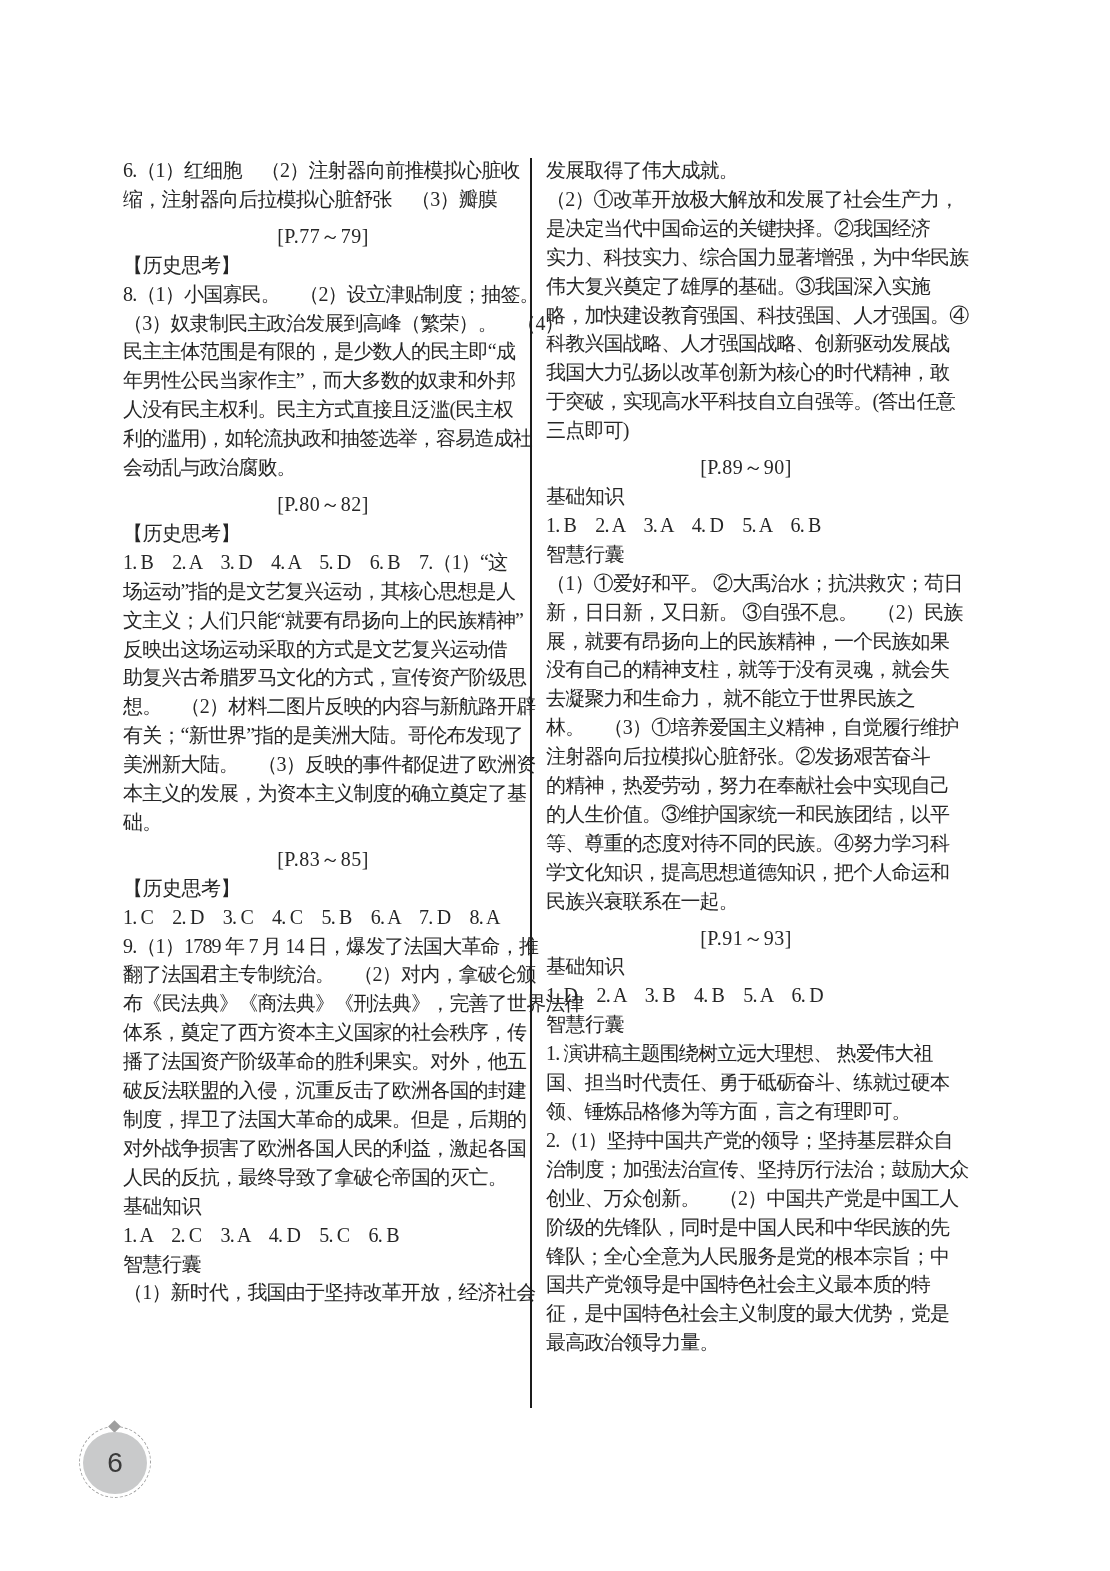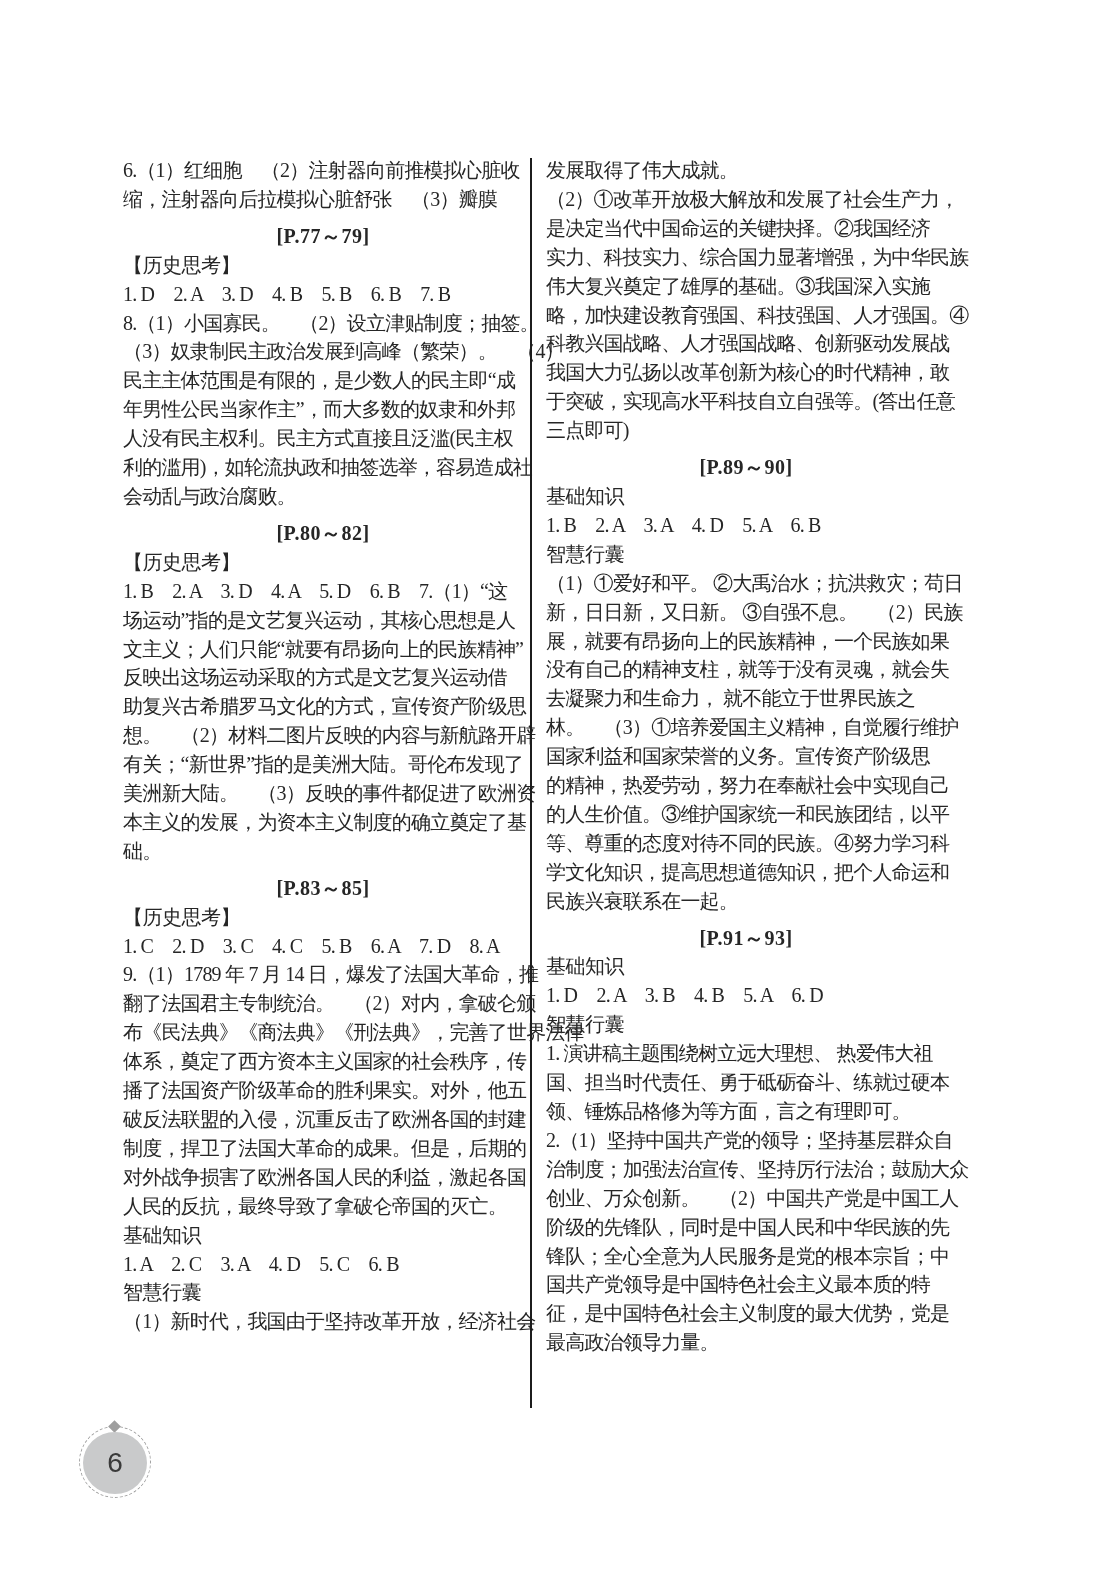--- a/index.html
+++ b/index.html
@@ -30,21 +30,21 @@
   }
   .heading {
     font-family:"Liberation Sans", sans-serif;
     font-weight:normal;
     font-size:20px;
     line-height:28.9px;
     letter-spacing:-0.5px;
     white-space:nowrap;
   }
   .pageref {
-    font-weight:bold;
+    font-weight:normal;
     font-size:20px;
     line-height:28.9px;
     text-align:center;
     margin-top:8px;
     letter-spacing:0.5px;
   }
   .divider {
     position:absolute;
     left:530px; top:158px;
     width:2px; height:1250px;
@@ -81,21 +81,20 @@
 </style>
 </head>
 <body>
 
 <div class="page">
   <div class="col col-left" id="left-col">
       <div class="line">6.（1）红细胞　（2）注射器向前推模拟心脏收</div>
       <div class="line">缩，注射器向后拉模拟心脏舒张　（3）瓣膜</div>
       <div class="pageref">[P.77～79]</div>
       <div class="heading">【历史思考】</div>
-      <div class="line">1. D　2. A　3. D　4. B　5. B　6. B　7. B</div>
       <div class="line">8.（1）小国寡民。　（2）设立津贴制度；抽签。</div>
       <div class="line">（3）奴隶制民主政治发展到高峰（繁荣）。　（4）</div>
       <div class="line">民主主体范围是有限的，是少数人的民主即“成</div>
       <div class="line">年男性公民当家作主”，而大多数的奴隶和外邦</div>
       <div class="line">人没有民主权利。民主方式直接且泛滥(民主权</div>
       <div class="line">利的滥用)，如轮流执政和抽签选举，容易造成社</div>
       <div class="line">会动乱与政治腐败。</div>
       <div class="pageref">[P.80～82]</div>
       <div class="heading">【历史思考】</div>
       <div class="line">1. B　2. A　3. D　4. A　5. D　6. B　7.（1）“这</div>
@@ -140,21 +139,21 @@
       <div class="pageref">[P.89～90]</div>
       <div class="heading">基础知识</div>
       <div class="line">1. B　2. A　3. A　4. D　5. A　6. B</div>
       <div class="heading">智慧行囊</div>
       <div class="line">（1）①爱好和平。 ②大禹治水；抗洪救灾；苟日</div>
       <div class="line">新，日日新，又日新。 ③自强不息。　（2）民族</div>
       <div class="line">展，就要有昂扬向上的民族精神，一个民族如果</div>
       <div class="line">没有自己的精神支柱，就等于没有灵魂，就会失</div>
       <div class="line">去凝聚力和生命力， 就不能立于世界民族之</div>
       <div class="line">林。　（3）①培养爱国主义精神，自觉履行维护</div>
-      <div class="line">国家利益和国家荣誉的义务。宣传资产阶级思</div>
+      <div class="line">注射器向后拉模拟心脏舒张。②发扬艰苦奋斗</div>
       <div class="line">的精神，热爱劳动，努力在奉献社会中实现自己</div>
       <div class="line">的人生价值。③维护国家统一和民族团结，以平</div>
       <div class="line">等、尊重的态度对待不同的民族。④努力学习科</div>
       <div class="line">学文化知识，提高思想道德知识，把个人命运和</div>
       <div class="line">民族兴衰联系在一起。</div>
       <div class="pageref">[P.91～93]</div>
       <div class="heading">基础知识</div>
       <div class="line">1. D　2. A　3. B　4. B　5. A　6. D</div>
       <div class="heading">智慧行囊</div>
       <div class="line">1. 演讲稿主题围绕树立远大理想、 热爱伟大祖</div>

